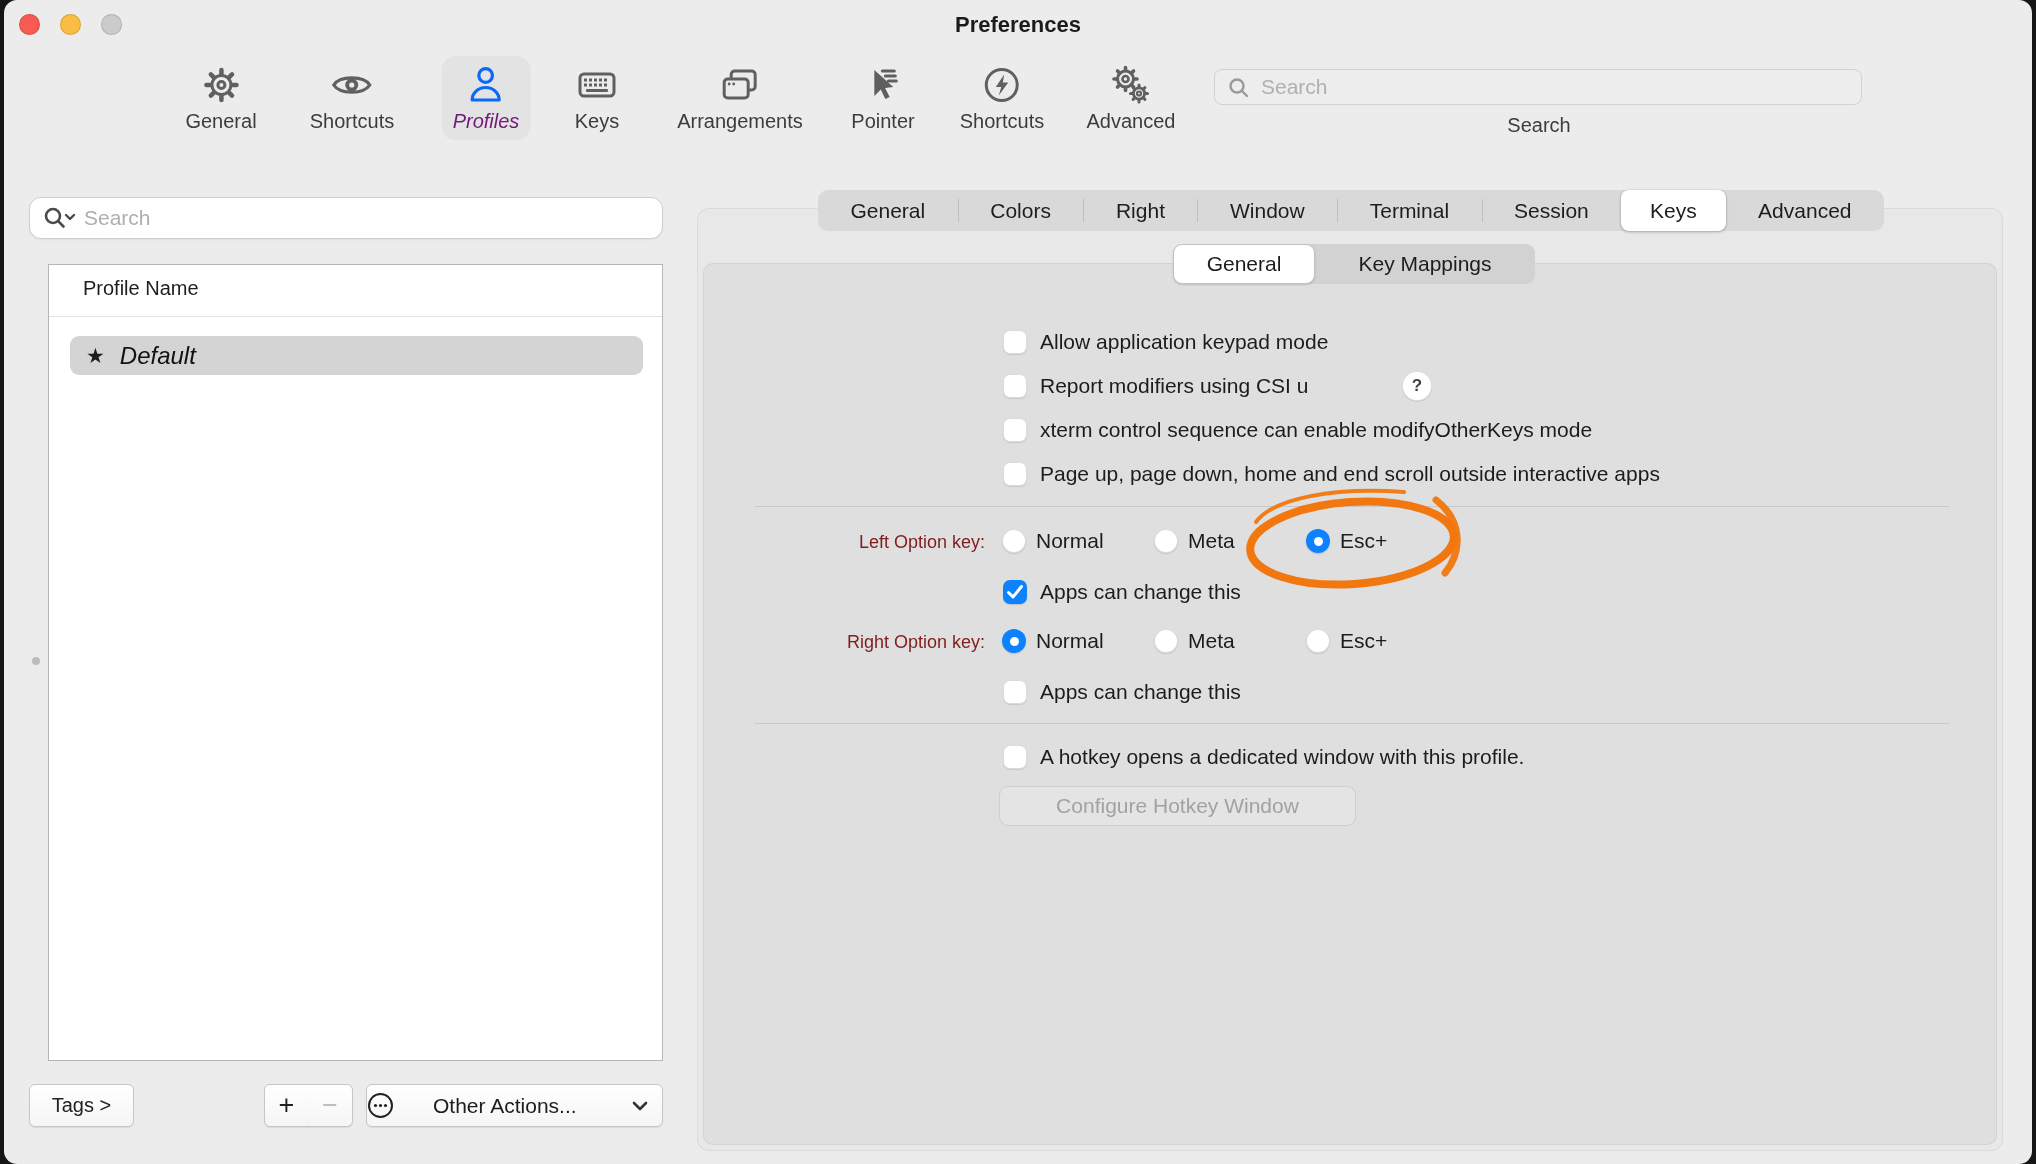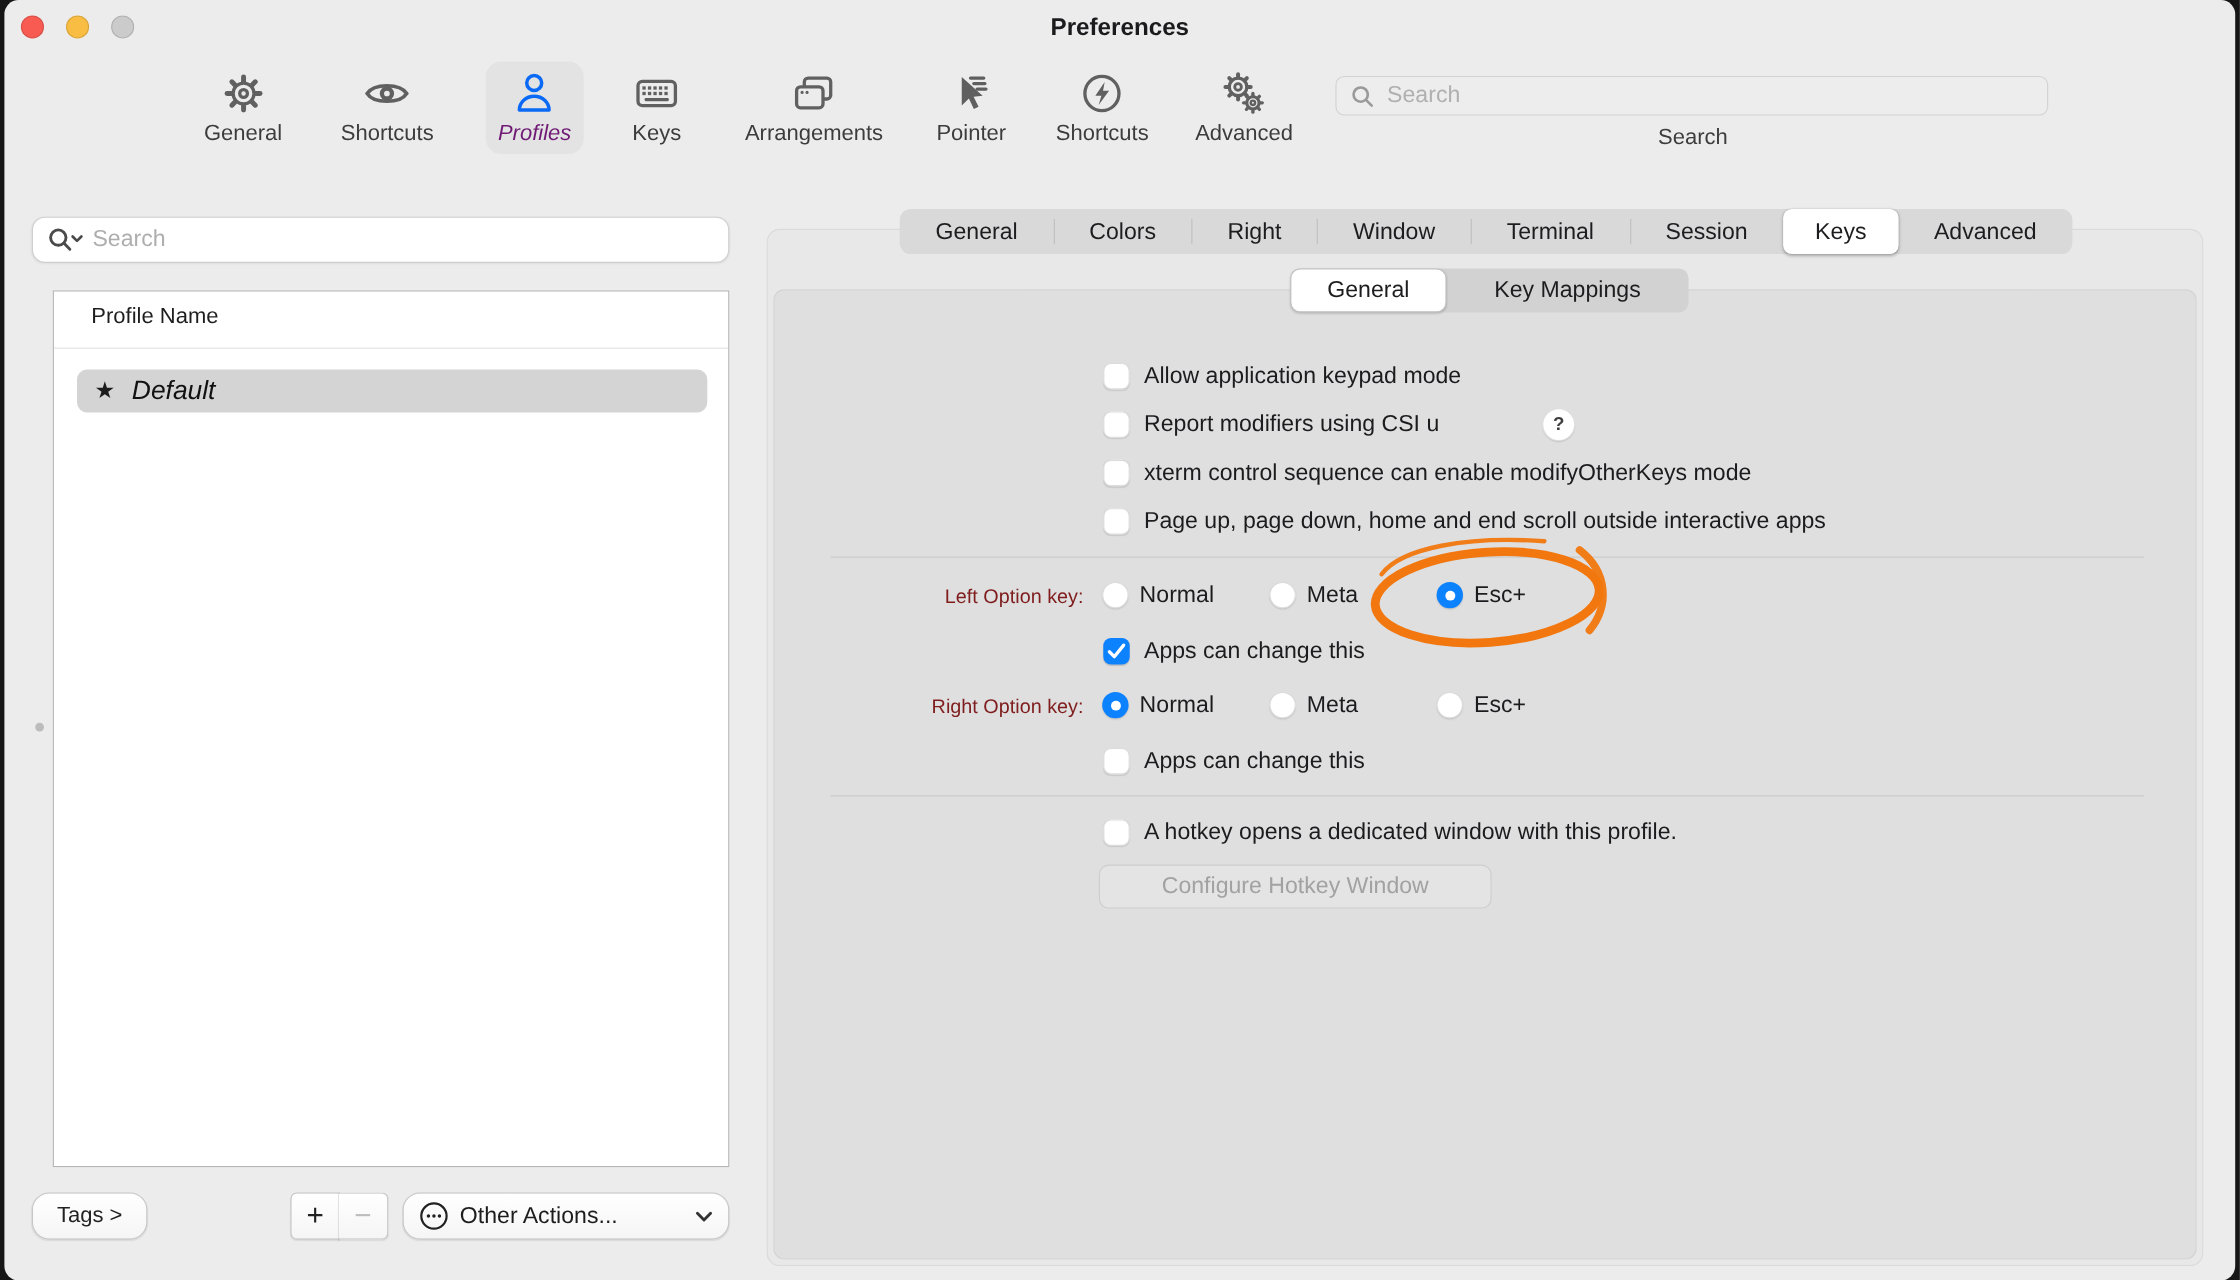--- a/index.html
+++ b/index.html
@@ -40,26 +40,26 @@
   .plist{position:absolute;left:44px;top:264px;width:615px;height:797px;background:#fff;
     border:1px solid #b5b5b5;}
   .plist-header{position:absolute;left:34px;top:12px;font-size:20px;color:#1e1e1e;}
   .plist-divider{position:absolute;left:0;top:51px;width:100%;height:1px;background:#e2e2e2;}
   .prow{position:absolute;left:21px;top:71px;width:573px;height:39px;background:#d4d4d5;
     border-radius:9px;display:flex;align-items:center;}
   .prow .star{font-size:21px;color:#1c1c1c;margin-left:16px;}
   .prow .pname{font-size:24px;color:#111;margin-left:15px;font-style:italic;}
   .resize-dot{position:absolute;left:28px;top:657px;width:8px;height:8px;border-radius:50%;background:#bcbcbc;}
   
-  .btn{background:linear-gradient(180deg,#ffffff,#f5f5f5);border:1px solid #c6c6c6;border-radius:16px;
+  .btn{background:linear-gradient(180deg,#ffffff,#f5f5f5);border:1px solid #c6c6c6;border-radius:6px;
     box-shadow:0 1px 1px rgba(0,0,0,.08);font-size:20px;color:#222;display:flex;align-items:center;justify-content:center;}
   .tags-btn{position:absolute;left:25px;top:1084px;width:105px;height:43px;}
   .add-btn{position:absolute;left:260px;top:1084px;width:45px;height:43px;font-size:27px;font-weight:400;border-radius:6px 0 0 6px;}
   .rem-btn{position:absolute;left:304px;top:1084px;width:45px;height:43px;font-size:27px;color:#bdbdbd;border-radius:0 6px 6px 0;border-left:0;}
-  .oa-btn{position:absolute;left:362px;top:1084px;width:297px;height:43px;justify-content:flex-start;padding-left:14px;}
+  .oa-btn{position:absolute;left:362px;top:1084px;width:297px;height:43px;justify-content:flex-start;gap:29px;}
   .oa-btn .oa-label{margin-left:10px;font-size:21px;color:#1d1d1d;}
   .oa-btn .chev{position:absolute;right:13px;top:15px;}
   
   .panel-outer{position:absolute;left:693px;top:208px;width:1306px;height:943px;background:#e8e8e9;
     border:1px solid rgba(0,0,0,.06);border-radius:12px;}
   .panel-inner{position:absolute;left:699px;top:263px;width:1294px;height:882px;background:#dfdfe0;
     border:1px solid rgba(0,0,0,.05);border-radius:10px;}
   
   .main-tabs{position:absolute;left:814px;top:190px;width:1066px;height:41px;background:#d9d9da;
     border-radius:10px;display:flex;align-items:stretch;}

